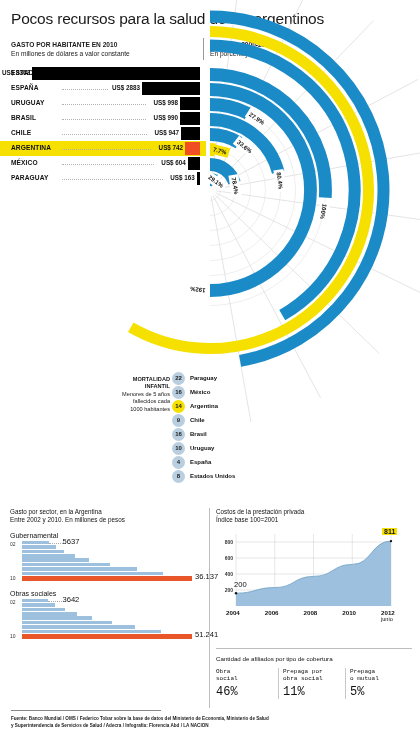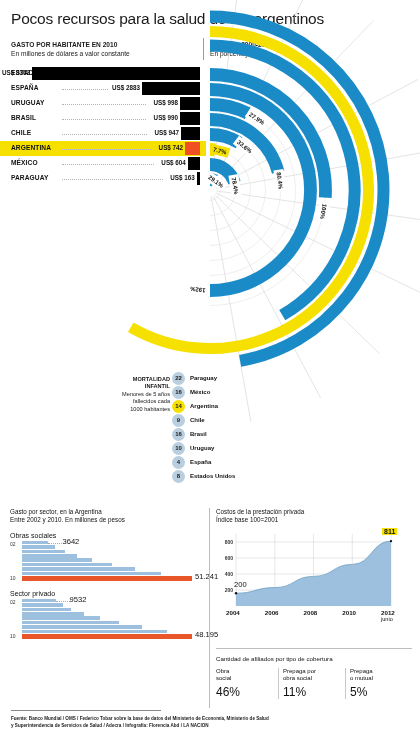--- a/index.html
+++ b/index.html
@@ -101,21 +101,21 @@
   .c-badge {
     position:absolute; background:#f5e000; font-size:7px; font-weight:700;
     padding:0px 2px; color:#111;
   }
   .c-start { position:absolute; font-size:7.6px; font-weight:400; color:#111; }
 
   
   #cob { position:absolute; left:216px; top:655px; width:196px; height:52px; }
   #cob .cob-title { font-size:6.2px; color:#111; }
   .cobgrid { display:flex; margin-top:6px; }
-  .cobcell { flex:1; padding-left:4px; border-left:1px solid #c8c8c8; }
+  .cobcell { flex:1; padding-left:4px; border-left:1px solid #c8c8c8;font-family:Liberation Mono, monospace; }
   .cobcell:first-child { border-left:none; padding-left:0; }
   .cobcell .cl { font-size:6px; line-height:7.4px; color:#111; min-height:15px; }
   .cobcell .cv { font-size:12px; font-weight:400; color:#111; margin-top:2px; }
 
   .divider-v { position:absolute; width:1px; background:#bdbdbd; }
   .divider-h { position:absolute; height:1px; background:#bdbdbd; }
 </style>
 </head>
 <body>
 
@@ -288,56 +288,56 @@
         <div class="circ">8</div>
         <div class="cn">Estados Unidos</div>
       </div>
     </div>
 
   <div id="sector">
     <div class="s-title">
       <div>Gasto por sector, en la Argentina</div>
       <div>Entre 2002 y 2010. En millones de pesos</div>
     </div>
+  <div class="sblock">
+        <div class="sname">Gubernamental</div>
+        <div class="sgraph">
+          <div class="sbar" style="top: 0px; width: 26.5182px;"></div>
+          <div class="sbar" style="top: 4.4px; width: 33.8711px;"></div>
+          <div class="sbar" style="top: 8.8px; width: 42.3389px;"></div>
+          <div class="sbar" style="top: 13.2px; width: 52.6884px;"></div>
+          <div class="sbar" style="top: 17.6px; width: 66.8013px;"></div>
+          <div class="sbar" style="top: 22px; width: 88.4412px;"></div>
+          <div class="sbar" style="top: 26.4px; width: 115.256px;"></div>
+          <div class="sbar" style="top: 30.8px; width: 141.13px;"></div>
+          <div class="sbar last" style="top: 35.2px; width: 170px;"></div>
+          <div class="yr" style="top: 0px;">02</div>
+          <div class="yr" style="top: 34.2px;">10</div>
+          <div class="topval" style="left: 52.5182px; top: -4px;">5637</div>
+          <div class="tick" style="left: 38.5182px; top: 2px; width: 14px;"></div>
+          <div class="endval" style="left: 185px; top: 31.2px;">36.137</div>
+        </div>
+      </div>
       <div class="sblock">
         <div class="sname">Obras sociales</div>
         <div class="sgraph">
           <div class="sbar" style="top: 0px; width: 26.4583px;"></div>
           <div class="sbar" style="top: 4.4px; width: 33.1766px;"></div>
           <div class="sbar" style="top: 8.8px; width: 43.1295px;"></div>
           <div class="sbar" style="top: 13.2px; width: 54.7413px;"></div>
           <div class="sbar" style="top: 17.6px; width: 69.6708px;"></div>
           <div class="sbar" style="top: 22px; width: 89.5767px;"></div>
           <div class="sbar" style="top: 26.4px; width: 112.8px;"></div>
           <div class="sbar" style="top: 30.8px; width: 139.342px;"></div>
           <div class="sbar last" style="top: 35.2px; width: 170px;"></div>
           <div class="yr" style="top: 0px;">02</div>
           <div class="yr" style="top: 34.2px;">10</div>
           <div class="topval" style="left: 52.4583px; top: -4px;">3642</div>
           <div class="tick" style="left: 38.4583px; top: 2px; width: 14px;"></div>
           <div class="endval" style="left: 185px; top: 31.2px;">51.241</div>
-        </div>
-      </div>
-      <div class="sblock">
-        <div class="sname">Sector privado</div>
-        <div class="sgraph">
-          <div class="sbar" style="top: 0px; width: 33.6226px;"></div>
-          <div class="sbar" style="top: 4.4px; width: 40.5644px;"></div>
-          <div class="sbar" style="top: 8.8px; width: 49.3827px;"></div>
-          <div class="sbar" style="top: 13.2px; width: 61.7284px;"></div>
-          <div class="sbar" style="top: 17.6px; width: 77.6014px;"></div>
-          <div class="sbar" style="top: 22px; width: 97.0018px;"></div>
-          <div class="sbar" style="top: 26.4px; width: 119.929px;"></div>
-          <div class="sbar" style="top: 30.8px; width: 144.621px;"></div>
-          <div class="sbar last" style="top: 35.2px; width: 170px;"></div>
-          <div class="yr" style="top: 0px;">02</div>
-          <div class="yr" style="top: 34.2px;">10</div>
-          <div class="topval" style="left: 59.6226px; top: -4px;">9532</div>
-          <div class="tick" style="left: 45.6226px; top: 2px; width: 14px;"></div>
-          <div class="endval" style="left: 185px; top: 31.2px;">48.195</div>
         </div>
       </div>
     </div>
 
   <div class="divider-v" style="left:209px; top:508px; height:200px;"></div>
 
   <div id="costos">
     <div class="c-title">
       <div>Costos de la prestación privada</div>
       <div>Índice base 100=2001</div>

